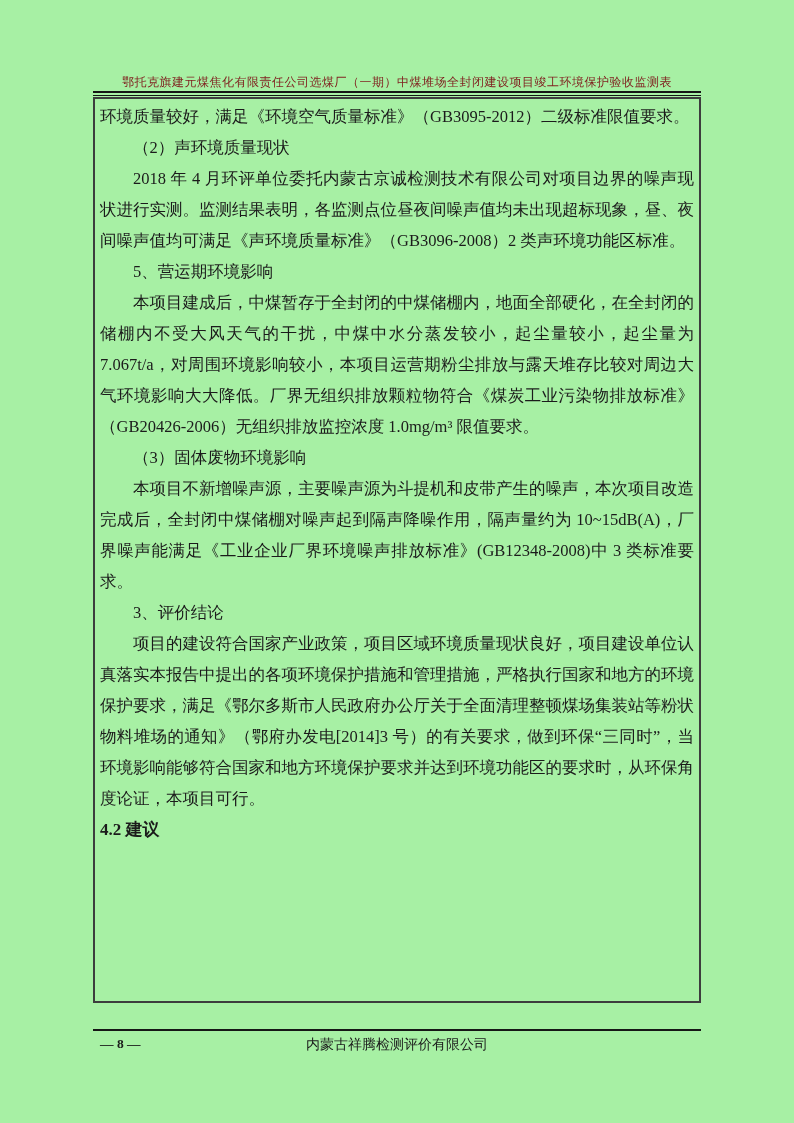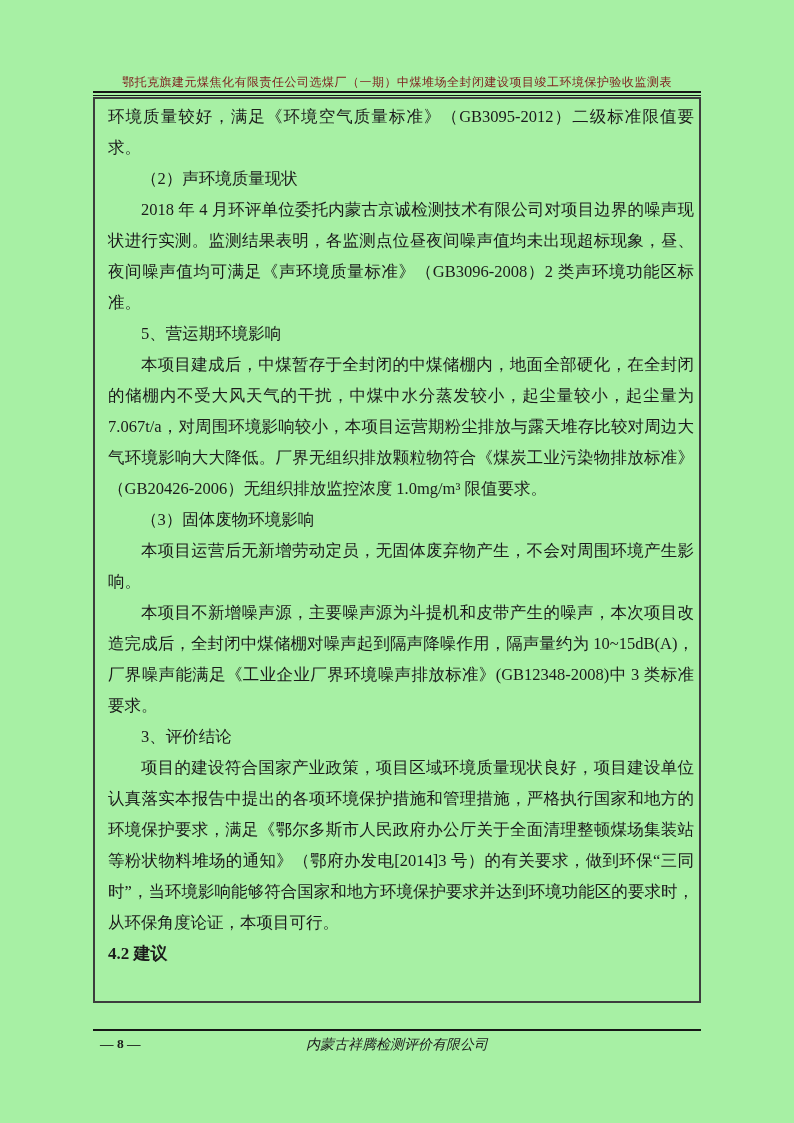--- a/index.html
+++ b/index.html
@@ -21,21 +21,21 @@
     white-space: nowrap;
   }
   .rule { position: absolute; left: 93px; width: 608px; background: #161616; }
   .rule-thick { top: 91px; height: 2px; }
   .rule-thin  { top: 95px; height: 1px; }
   .content-box {
     position: absolute;
     left: 93px; top: 97px; width: 608px; height: 906px;
     border: 2px solid #3d3d3d;
     box-sizing: border-box;
-    padding: 2px 5px 0 13px;
+    padding: 2px 5px 0 5px;
     overflow: hidden;
   }
   .content-box p {
     margin: 0;
     font-size: 16.5px;
     line-height: 31px;
     text-align: justify;
     color: #1b1b1b;
   }
   .content-box p.plain   { text-indent: 0; }
@@ -57,40 +57,38 @@
     font-size: 13.5px;
     font-weight: bold;
     color: #1b1b1b;
   }
   .footer-company {
     position: absolute;
     left: 93px; top: 1036px; width: 608px;
     text-align: center;
     font-size: 14px;
     color: #1b1b1b;
-    font-style: italic;
   }
 </style>
 </head>
 <body style="background: rgb(167, 240, 164);">
 
 <div class="page-header-title">鄂托克旗建元煤焦化有限责任公司选煤厂（一期）中煤堆场全封闭建设项目竣工环境保护验收监测表</div>
 
 <div class="rule rule-thick"></div>
 <div class="rule rule-thin"></div>
 
 <div class="content-box" id="doc-body">
 
 <p class="plain">环境质量较好，满足《环境空气质量标准》（GB3095-2012）二级标准限值要求。</p>
     <p class="indent">（2）声环境质量现状</p>
     <p class="indent">2018 年 4 月环评单位委托内蒙古京诚检测技术有限公司对项目边界的噪声现状进行实测。监测结果表明，各监测点位昼夜间噪声值均未出现超标现象，昼、夜间噪声值均可满足《声环境质量标准》（GB3096-2008）2 类声环境功能区标准。</p>
     <p class="indent">5、营运期环境影响</p>
     <p class="indent">本项目建成后，中煤暂存于全封闭的中煤储棚内，地面全部硬化，在全封闭的储棚内不受大风天气的干扰，中煤中水分蒸发较小，起尘量较小，起尘量为 7.067t/a，对周围环境影响较小，本项目运营期粉尘排放与露天堆存比较对周边大气环境影响大大降低。厂界无组织排放颗粒物符合《煤炭工业污染物排放标准》（GB20426-2006）无组织排放监控浓度 1.0mg/m³ 限值要求。</p>
     <p class="indent">（3）固体废物环境影响</p>
-    <p class="indent">本项目运营后无新增劳动定员，无固体废弃物产生，不会对周围环境产生影响。</p>
     <p class="indent">本项目不新增噪声源，主要噪声源为斗提机和皮带产生的噪声，本次项目改造完成后，全封闭中煤储棚对噪声起到隔声降噪作用，隔声量约为 10~15dB(A)，厂界噪声能满足《工业企业厂界环境噪声排放标准》(GB12348-2008)中 3 类标准要求。</p>
     <p class="indent">3、评价结论</p>
     <p class="indent">项目的建设符合国家产业政策，项目区域环境质量现状良好，项目建设单位认真落实本报告中提出的各项环境保护措施和管理措施，严格执行国家和地方的环境保护要求，满足《鄂尔多斯市人民政府办公厅关于全面清理整顿煤场集装站等粉状物料堆场的通知》（鄂府办发电[2014]3 号）的有关要求，做到环保“三同时”，当环境影响能够符合国家和地方环境保护要求并达到环境功能区的要求时，从环保角度论证，本项目可行。</p>
     <p class="heading-bold">4.2 建议</p>
   </div>
 
 <div class="footer-rule"></div>
 <div class="footer-page-number">— 8 —</div>
 <div class="footer-company">内蒙古祥腾检测评价有限公司</div>
 

